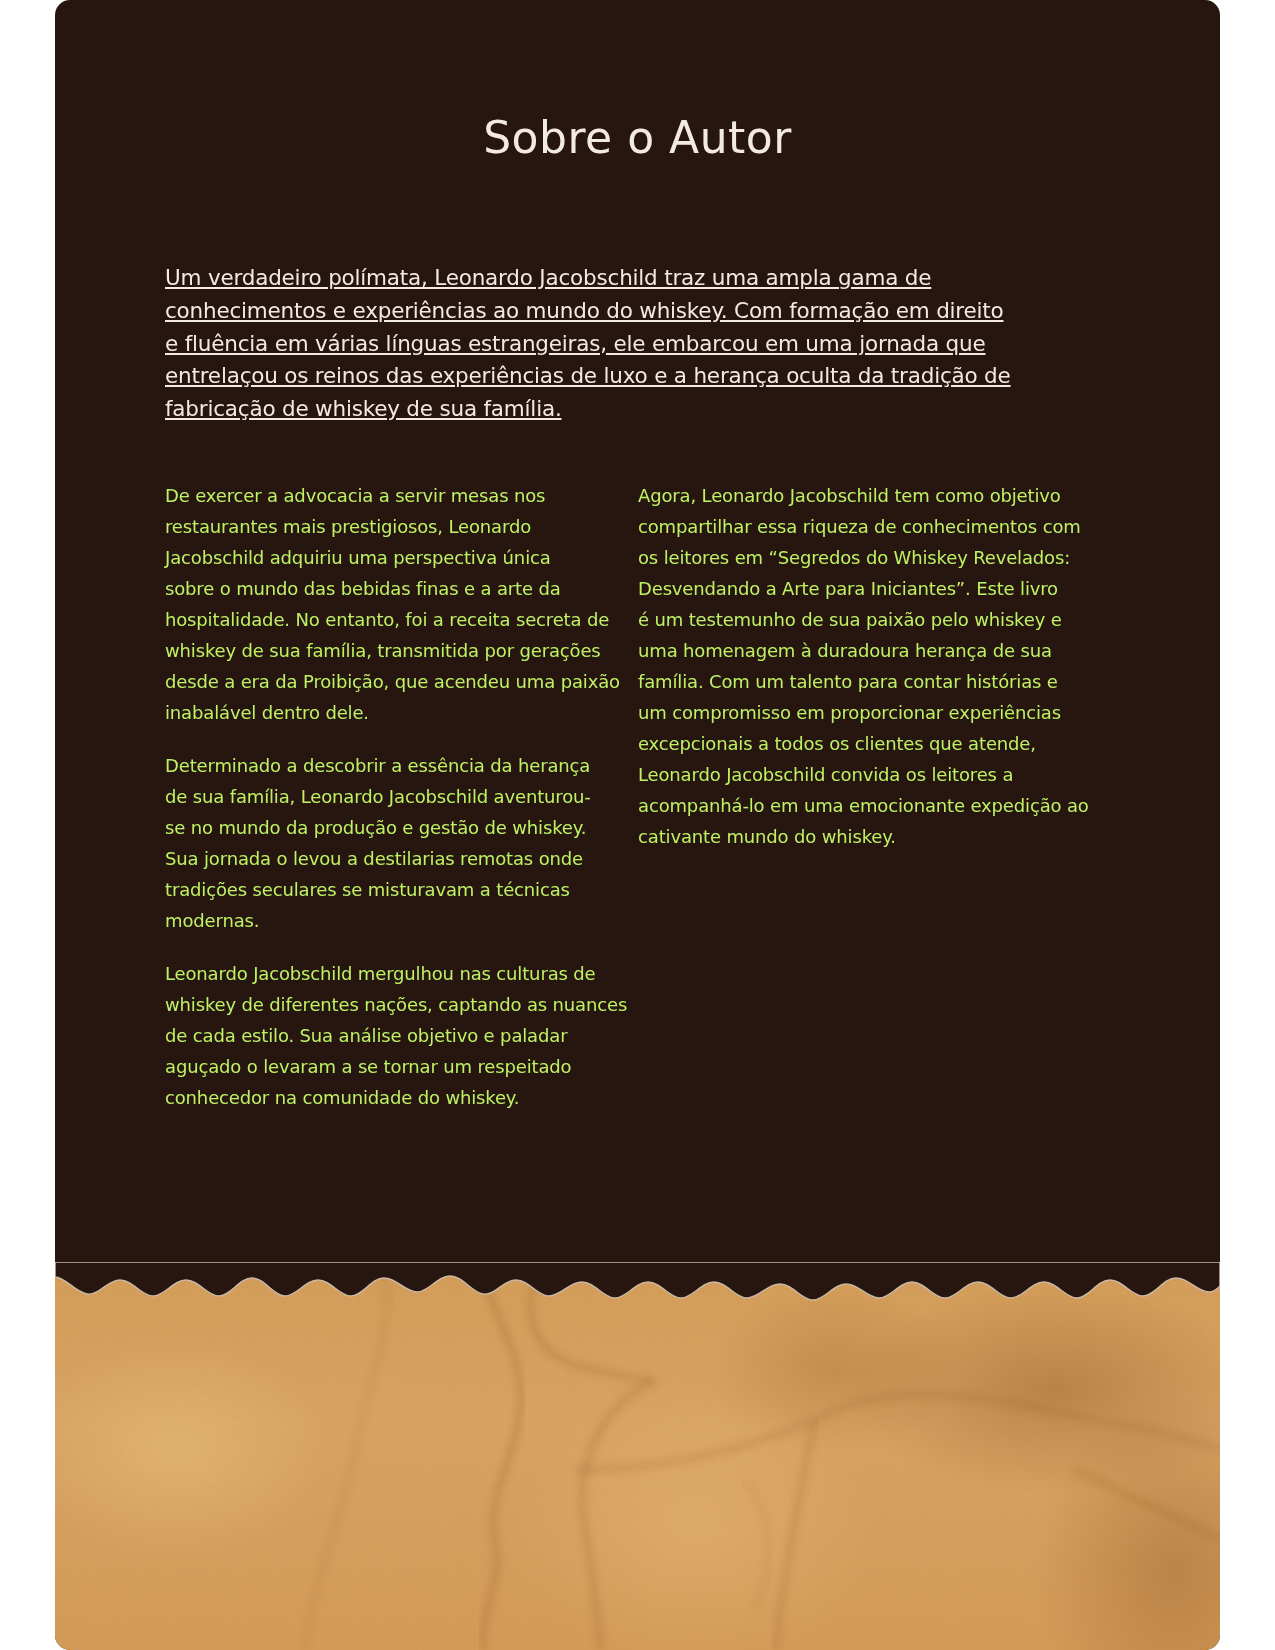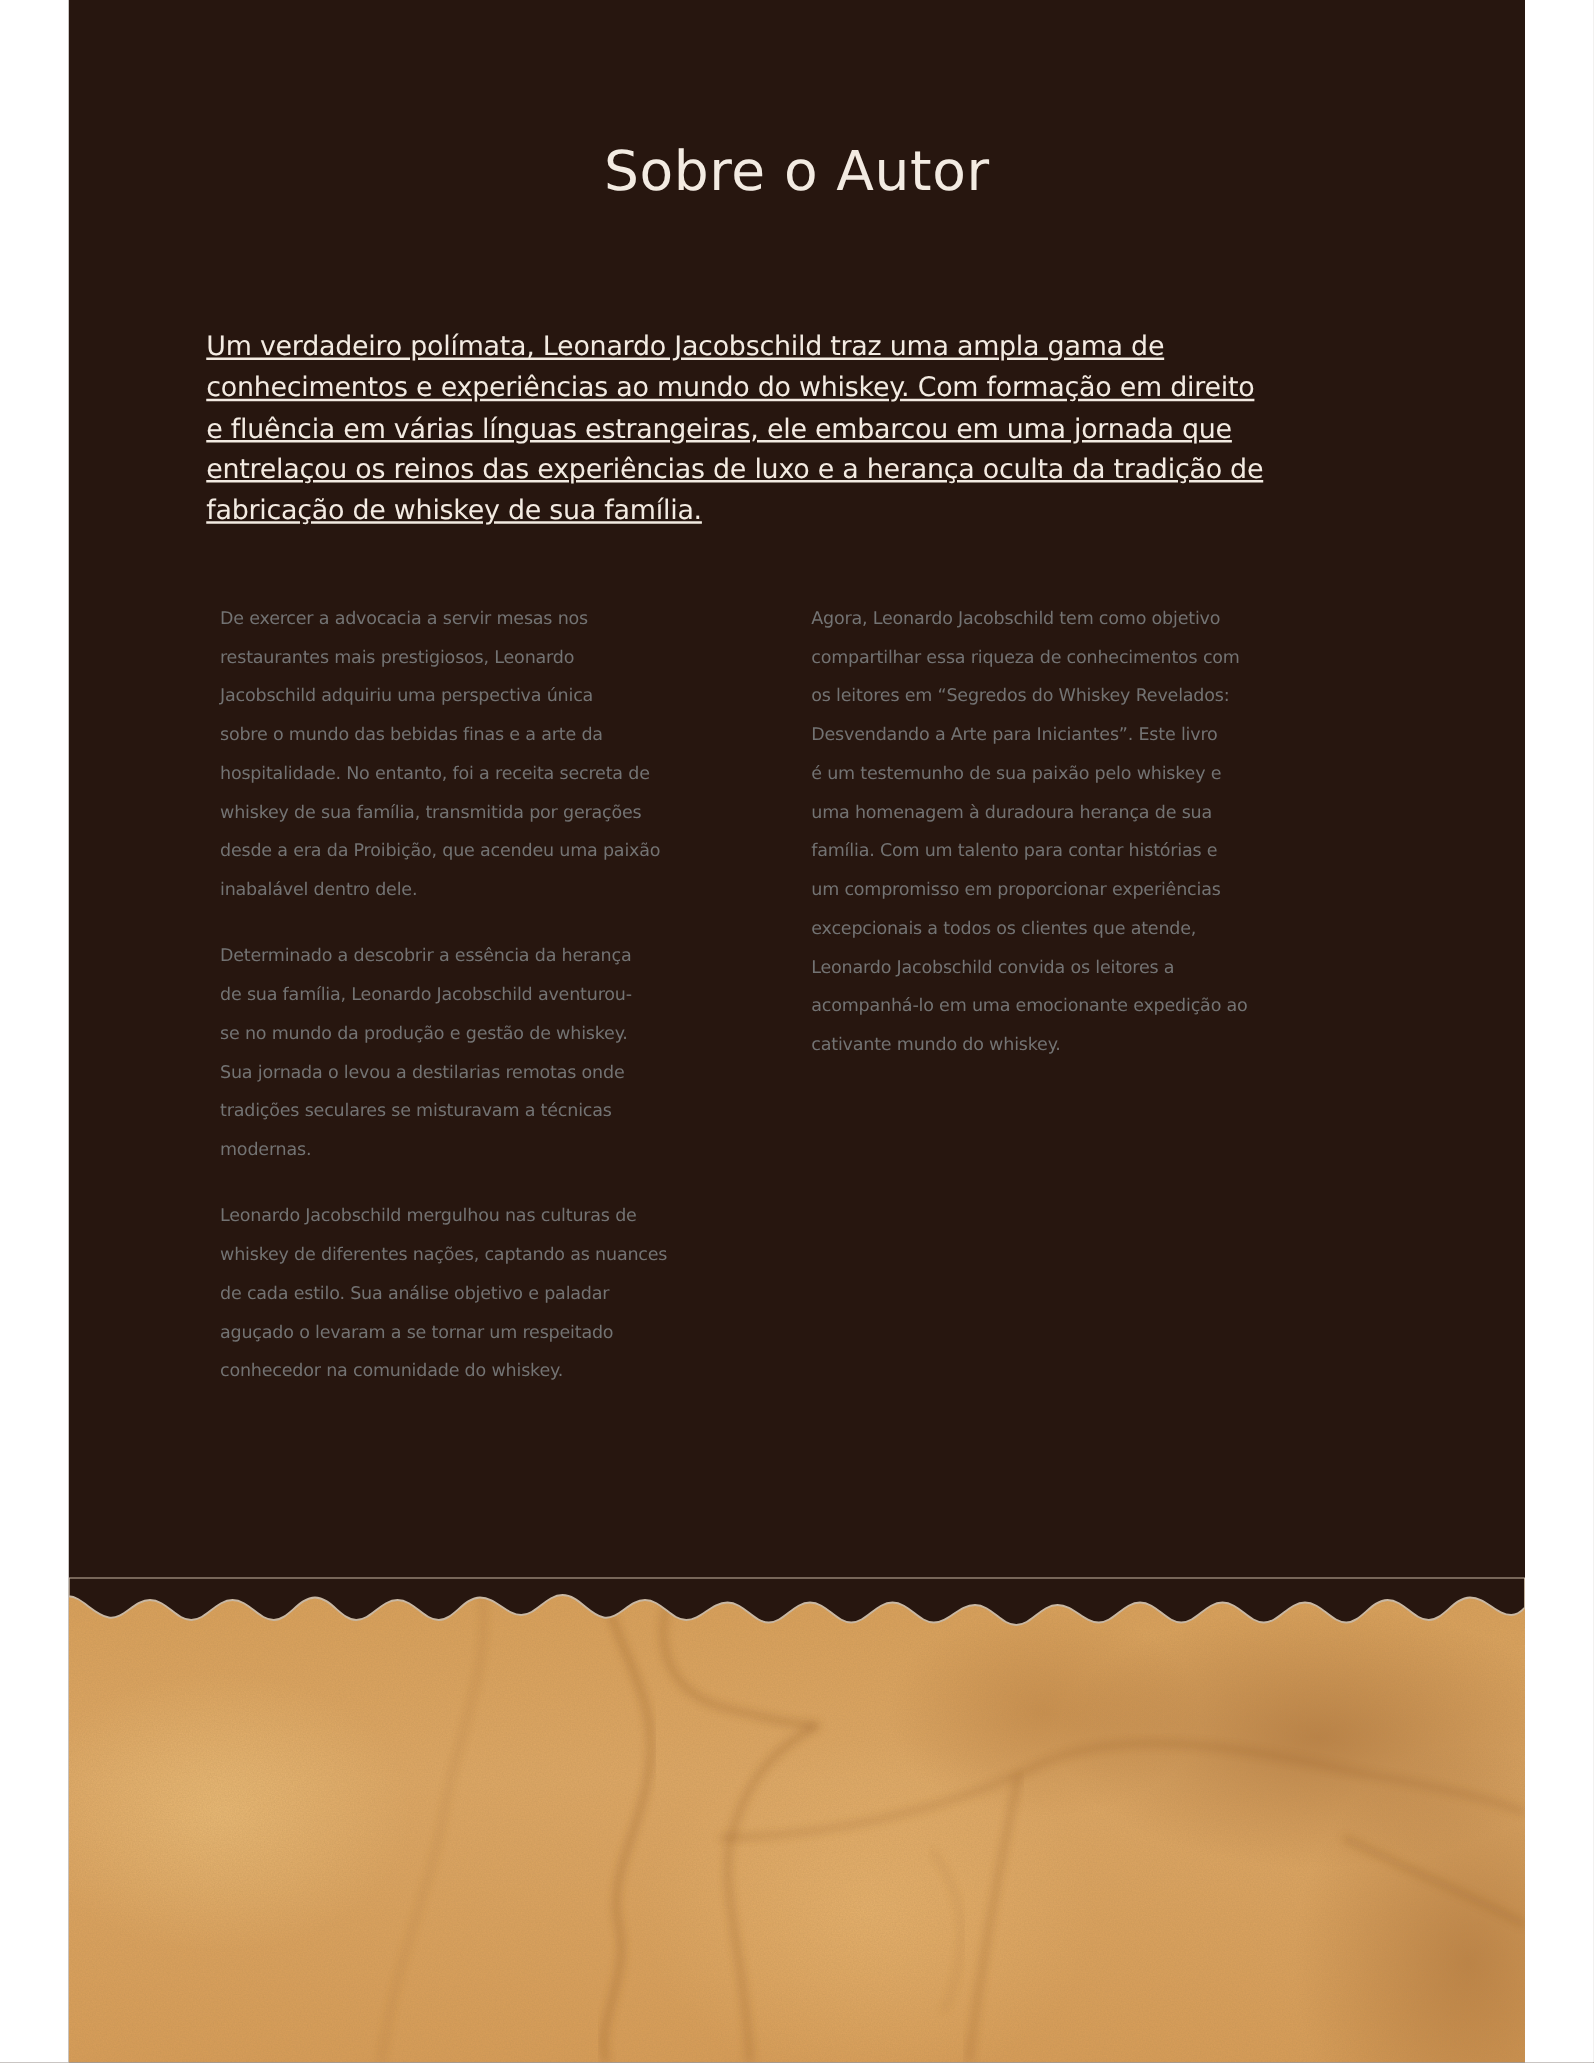--- a/index.html
+++ b/index.html
@@ -15,20 +15,21 @@
     font-family: "DejaVu Sans", "Liberation Sans", sans-serif;
   }
   .page {
     position: absolute;
     left: 55px;
     top: 0;
     width: 1165px;
     height: 1650px;
     background: #27160f;
     overflow: hidden;
+    border-radius: 15px;
   }
   .title {
     position: absolute;
     left: 0;
     top: 108px;
     width: 1165px;
     text-align: center;
     color: #f3ebe2;
     font-size: 44px;
     font-weight: normal;
@@ -45,26 +46,25 @@
     color: #f3ebe2;
     font-size: 21.5px;
     line-height: 32.8px;
     margin: 0;
     letter-spacing: -0.2px;
     font-family: "DejaVu Sans", sans-serif;
   }
   .col {
     position: absolute;
     top: 480px;
-    color: #737373;
-    font-size: 14px;
+    color: #bef264;
+    font-size: 18px;
     line-height: 31px;
     letter-spacing: -0.15px;
     font-family: "DejaVu Sans", sans-serif;
-    margin-left: 11px;
   }
   .col.left { left: 110px; width: 470px; }
   .col.right { left: 583px; width: 470px; }
   .col p {
     margin: 0 0 22px 0;
     white-space: pre-line;
   }
   .intro { white-space: pre-line; text-decoration: underline; }
 
   

